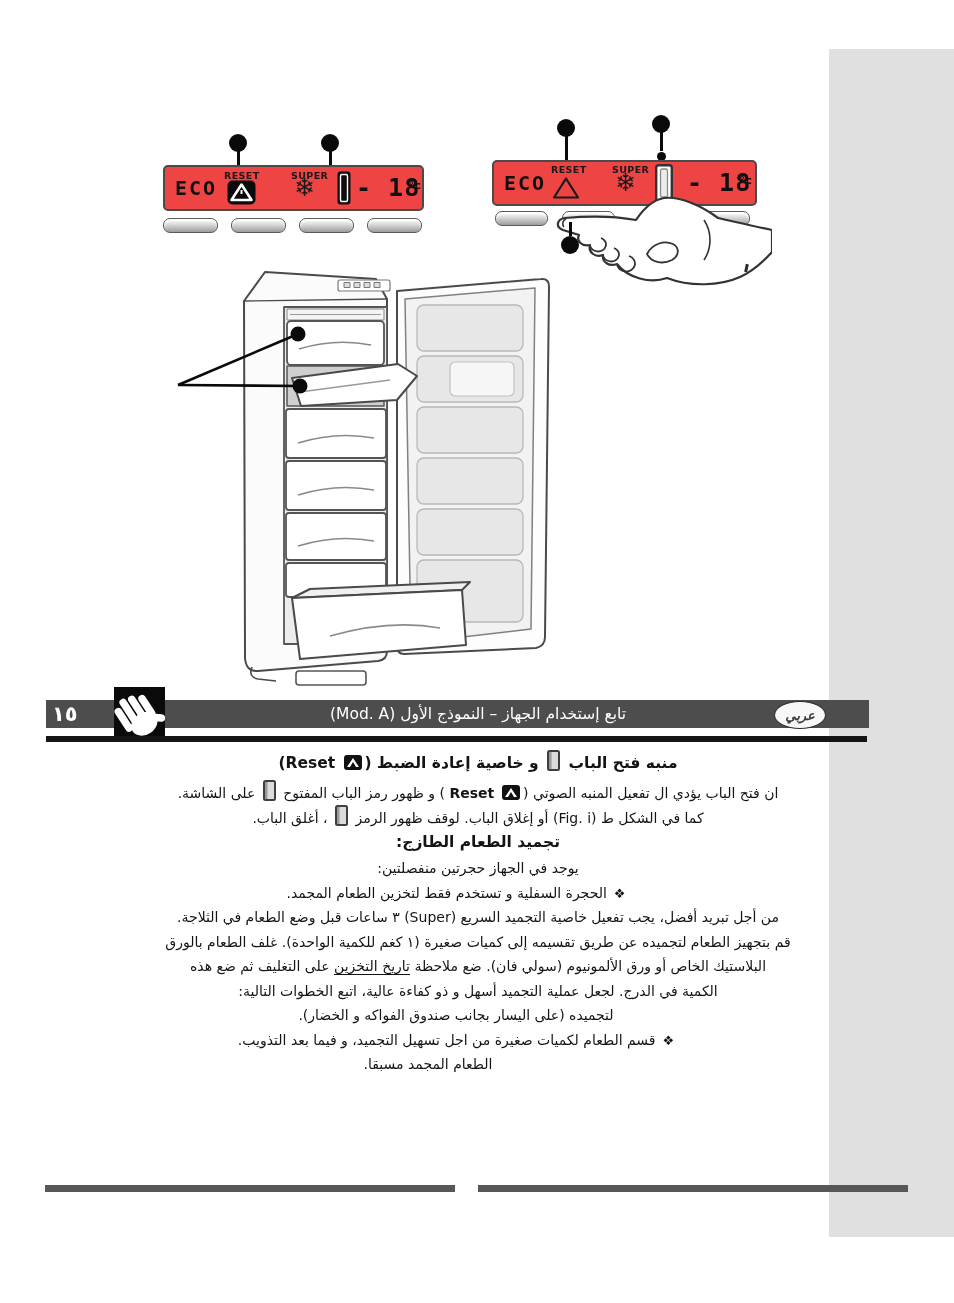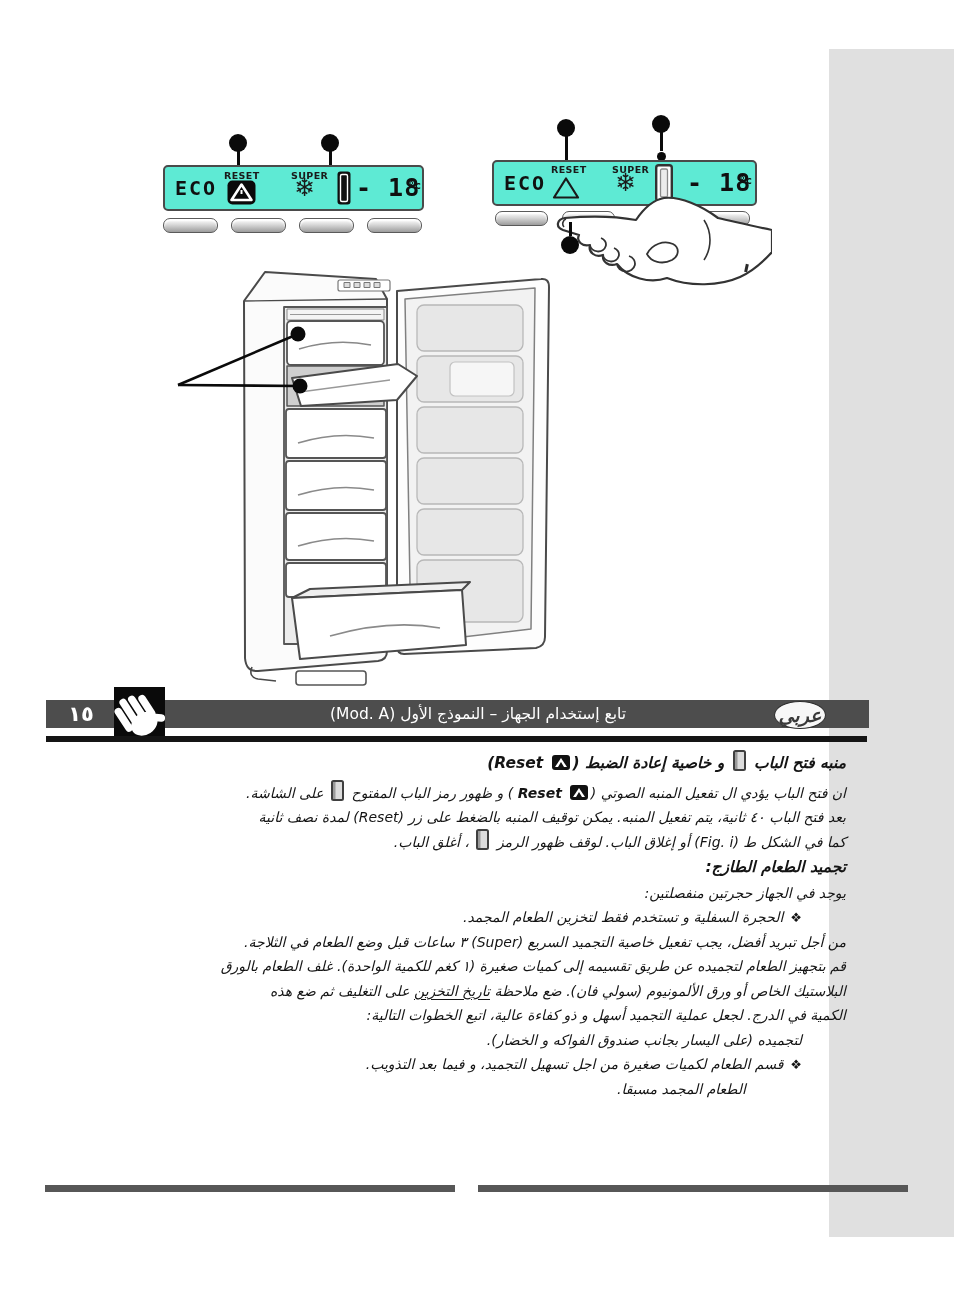--- a/index.html
+++ b/index.html
@@ -1,47 +1,47 @@
 <!DOCTYPE html>
 <html><head>
 <meta charset="utf-8">
 <style>
   html,body{margin:0;padding:0;background:#888;}
   .page{position:relative;width:954px;height:1303px;background:#ffffff;overflow:hidden;
         font-family:"DejaVu Sans",sans-serif;color:#141414;}
   
   .sidebar{position:absolute;left:829px;top:49px;width:125px;height:1188px;background:#e0e0e0;}
   
-  .pbox{position:absolute;border:2px solid #4a4a4a;border-radius:5px;background:#5eead4;text-decoration:underline;}
+  .pbox{position:absolute;border:2px solid #4a4a4a;border-radius:5px;background:#ef4444;text-decoration:underline;}
   .seg{font-family:"DejaVu Sans Mono",monospace;font-weight:bold;color:#101010;}
   .plabel{position:absolute;font-weight:bold;font-size:9.5px;letter-spacing:.4px;color:#1a1a1a;}
   .snow{position:absolute;font-size:25px;line-height:1;color:#1a1a1a;}
   .dot{position:absolute;width:18px;height:18px;border-radius:50%;background:#0a0a0a;}
   .minidot{position:absolute;border-radius:50%;background:#0a0a0a;}
   .stem{position:absolute;width:2.5px;background:#0a0a0a;}
   .pbtn{position:absolute;width:53px;height:13px;border-radius:7px;border:1.5px solid #5a5a5a;
         background:linear-gradient(180deg,#ffffff 0%,#dcdcdc 40%,#9c9c9c 100%);
         box-shadow:inset 0 2px 2px #fff;}
   .tick{position:absolute;width:2.5px;height:8px;background:#2a2a2a;transform:rotate(12deg);}
   
   .banner-bar{position:absolute;left:46px;top:700px;width:823px;height:28px;background:#4d4d4d;}
-  .banner-num{position:absolute;left:52px;top:701px;width:58px;text-align:center;color:#fff;
+  .banner-num{position:absolute;left:52px;top:701px;width:58px;text-align:left;color:#fff;
               font-weight:bold;font-size:21px;line-height:27px;}
   .handbox{position:absolute;left:114px;top:687px;width:51px;height:54px;background:#0a0a0a;}
   .banner-title{position:absolute;left:330px;top:703px;width:438px;direction:rtl;text-align:left;
                 color:#ffffff;font-size:15.5px;line-height:23px;white-space:nowrap;}
   .badge{position:absolute;left:774px;top:701px;width:50px;height:26px;background:#f7f7f7;
          border:1px solid #2c2c2c;border-radius:50%;display:flex;align-items:center;justify-content:center;
-         color:#3a3a3a;font-weight:bold;font-style:italic;font-size:19px;}
+         color:#3a3a3a;font-weight:bold;font-style:italic;font-size:13px;}
   .banner-line{position:absolute;left:46px;top:736px;width:821px;height:6px;background:#151515;}
   
   .bbar{position:absolute;top:1185px;height:6.5px;background:#575757;}
   
   #doc{position:absolute;left:110px;top:749px;width:736px;direction:rtl;font-size:14px;color:#141414;}
-  .dl{height:24.5px;line-height:24.5px;white-space:nowrap;text-align:right;font-style:italic;}
+  .dl{height:24.5px;line-height:24.5px;white-space:nowrap;text-align:center;}
   .dl.h1{height:31px;line-height:29px;font-weight:bold;font-size:15.5px;}
   .dl.h2{height:27px;line-height:27px;font-weight:bold;font-size:15.5px;}
   .dl.bullet{padding-right:44px;}
   .dl.cont{padding-right:44px;}
   .dl.cont2{padding-right:100px;}
   .bullet-mark{margin-left:7px;font-size:13px;}
   .bseg{font-weight:bold;}
   .useg{text-decoration:underline;text-underline-offset:3px;}
   .ic-door{display:inline-block;width:9px;height:17px;border:2px solid #3f3f3f;background:#dcdcdc;
            border-radius:2.5px;vertical-align:-3px;box-shadow:inset 2.5px 0 0 #9a9a9a;margin:0 3px;}
@@ -210,21 +210,20 @@
       </g>
     </svg>
   </div>
   <div class="banner-title">تابع إستخدام الجهاز – النموذج الأول (Mod. A)</div>
   <div class="badge">عربي</div>
   <div class="banner-line"></div>
 
   <div id="doc">
       <div class="dl h1"><span>منبه فتح الباب </span><span class="ic-door"></span><span> و خاصية إعادة الضبط </span><span dir="ltr"><span>(Reset </span><span class="ic-alarm"></span><span>)</span></span></div>
       <div class="dl p"><span>ان فتح الباب يؤدي ال تفعيل المنبه الصوتي </span><span dir="ltr"><span>( </span><span class="bseg">Reset </span><span class="ic-alarm"></span><span>)</span></span><span> و ظهور رمز الباب المفتوح </span><span class="ic-door"></span><span> على الشاشة.</span></div>
-      <div class="dl p"><span>بعد فتح الباب ٤٠ ثانية، يتم تفعيل المنبه. يمكن توقيف المنبه بالضغط على زر </span><span dir="ltr"><span>(Reset)</span></span><span> لمدة نصف ثانية</span></div>
       <div class="dl p"><span>كما في الشكل ط </span><span dir="ltr"><span>(Fig. i)</span></span><span> أو إغلاق الباب. لوقف ظهور الرمز </span><span class="ic-door"></span><span> ، أغلق الباب.</span></div>
       <div class="dl h2"><span>تجميد الطعام الطازج:</span></div>
       <div class="dl p"><span>يوجد في الجهاز حجرتين منفصلتين:</span></div>
       <div class="dl bullet"><span class="bullet-mark">❖</span><span>الحجرة السفلية و تستخدم فقط لتخزين الطعام المجمد.</span></div>
       <div class="dl p"><span>من أجل تبريد أفضل، يجب تفعيل خاصية التجميد السريع </span><span dir="ltr"><span>(Super)</span></span><span> ٣ ساعات قبل وضع الطعام في الثلاجة.</span></div>
       <div class="dl p"><span>قم بتجهيز الطعام لتجميده عن طريق تقسيمه إلى كميات صغيرة (١ كغم للكمية الواحدة). غلف الطعام بالورق</span></div>
       <div class="dl p"><span>البلاستيك الخاص أو ورق الألمونيوم (سولي فان). ضع ملاحظة </span><span class="useg">تاريخ التخزين</span><span> على التغليف ثم ضع هذه</span></div>
       <div class="dl p"><span>الكمية في الدرج. لجعل عملية التجميد أسهل و ذو كفاءة عالية، اتبع الخطوات التالية:</span></div>
       <div class="dl cont"><span>لتجميده (على اليسار بجانب صندوق الفواكه و الخضار).</span></div>
       <div class="dl bullet"><span class="bullet-mark">❖</span><span>قسم الطعام لكميات صغيرة من اجل تسهيل التجميد، و فيما بعد التذويب.</span></div>

